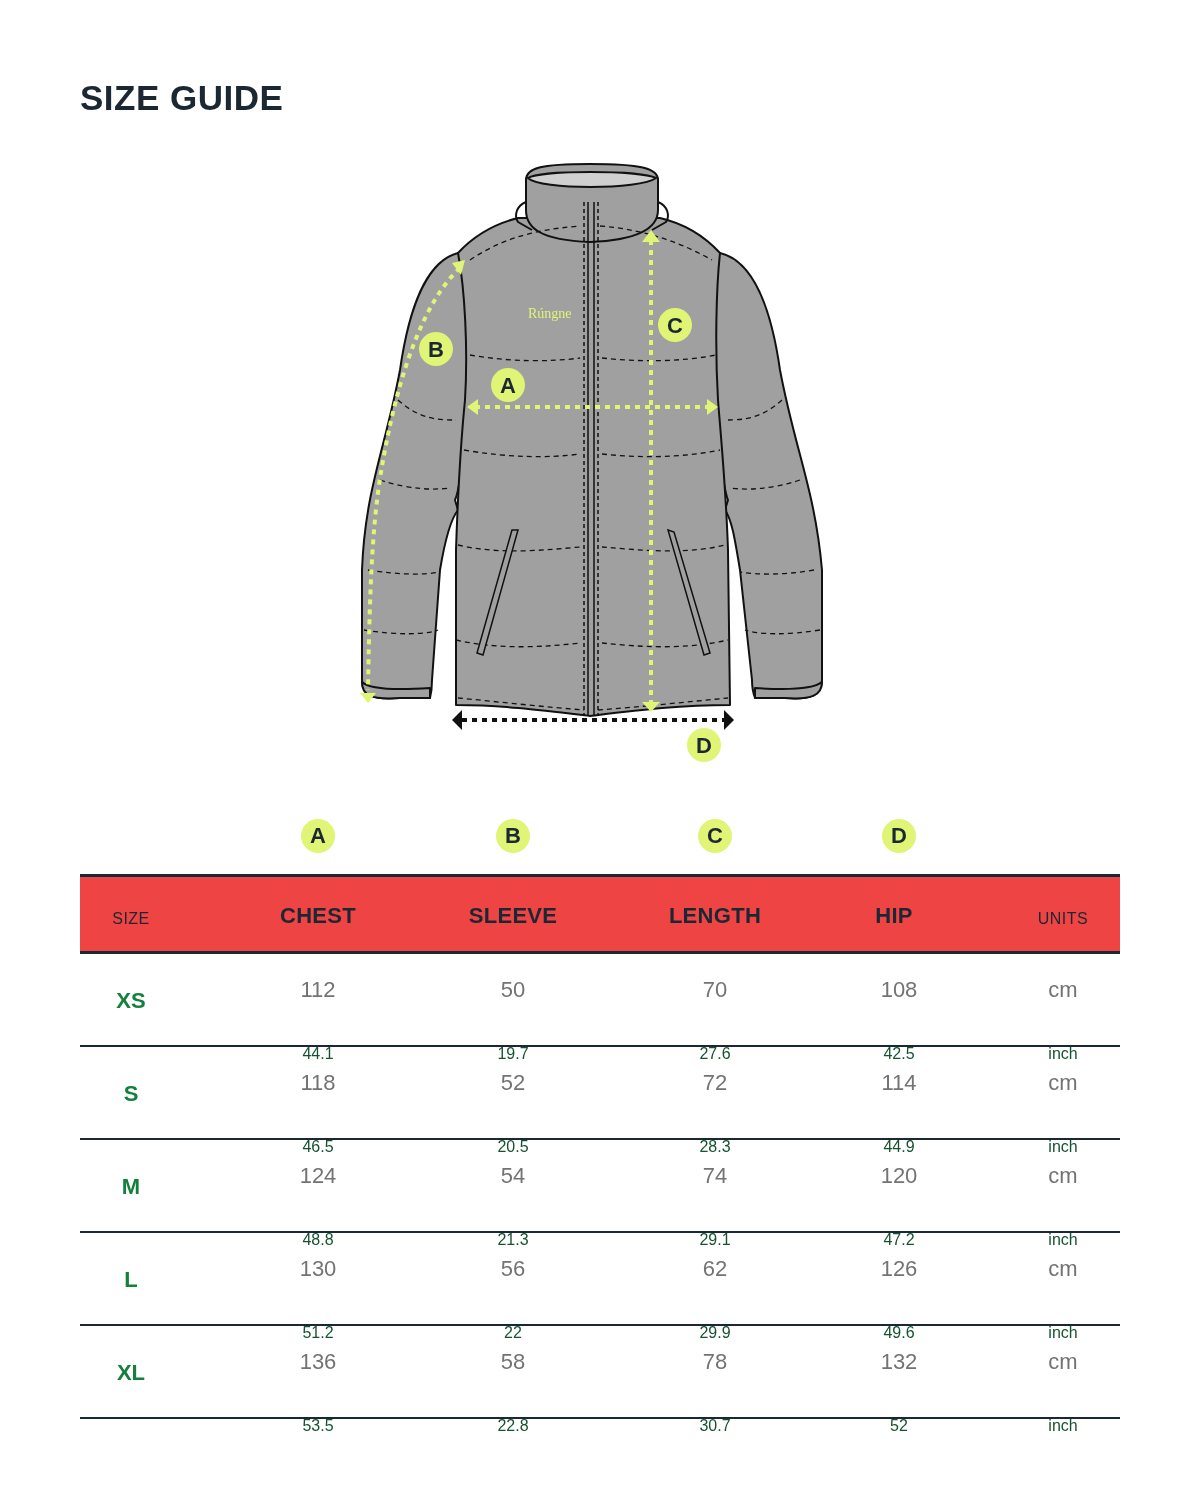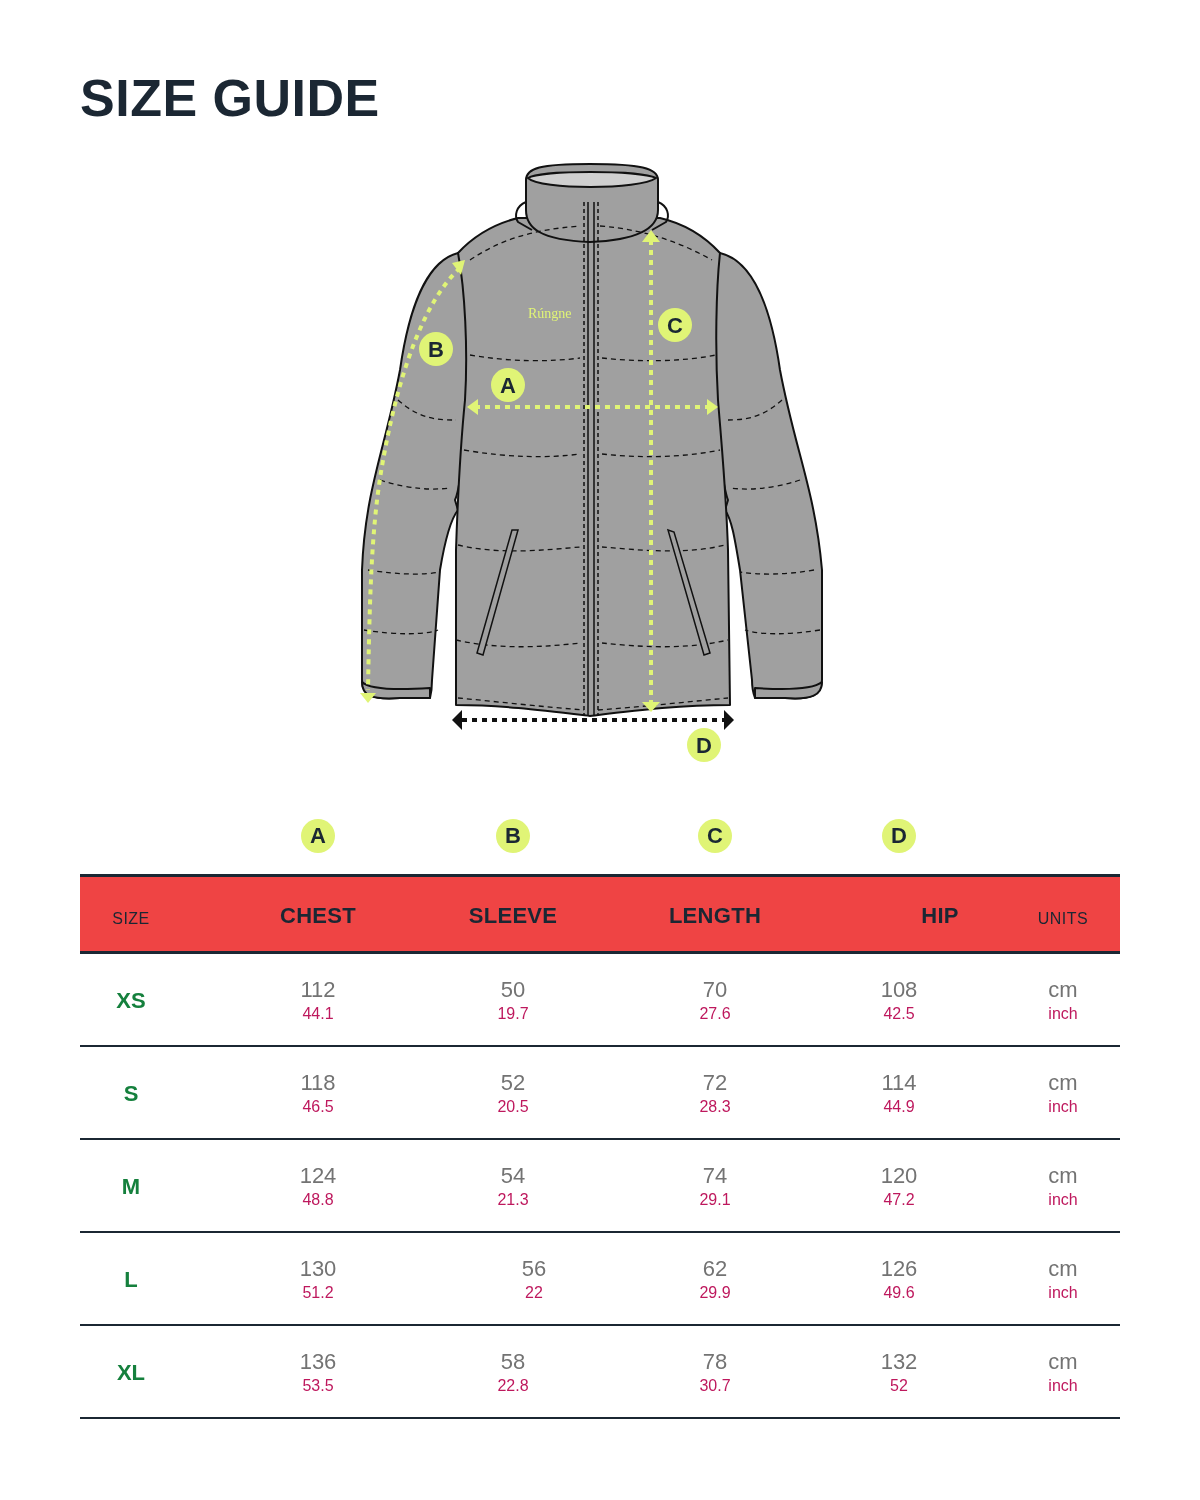--- a/index.html
+++ b/index.html
@@ -1,21 +1,21 @@
 <!DOCTYPE html>
 <html><head>
 <meta charset="utf-8">
 <style>
   * { box-sizing: border-box; margin: 0; padding: 0; }
   html, body { width: 1200px; height: 1500px; background: #ffffff; }
   body { font-family: "Liberation Sans", sans-serif; color: #1b2733; position: relative; overflow: hidden; }
 
   .title {
     position: absolute; left: 80px; top: 70px;
-    font-size: 52px; font-weight: 700; letter-spacing: 0.5px; color: #1b2733;
+    font-size: 35px; font-weight: 700; letter-spacing: 0.5px; color: #1b2733;
     line-height: 56px;
   }
 
   .illustration { position: absolute; left: 340px; top: 150px; width: 500px; height: 630px; text-decoration: underline; }
   .illustration svg { width: 500px; height: 630px; display: block; }
 
   .badges-row { position: absolute; left: 80px; top: 819px; width: 1040px; height: 36px; }
   .badge {
     position: absolute; top: 0; width: 34px; height: 34px; border-radius: 50%;
     background: #e0f476; color: #1b2733; font-weight: 700; font-size: 22px;
@@ -28,21 +28,21 @@
     position: relative;
   }
   .cell { position: absolute; text-align: center; transform: translateX(-50%); white-space: nowrap; }
   .th-strong { font-size: 22px; font-weight: 700; color: #1b2733; top: 26px; letter-spacing: 0.3px; }
   .th-light { font-size: 16px; font-weight: 400; color: #1b2733; top: 33px; letter-spacing: 0.5px; }
 
   .row { position: relative; height: 93px; border-bottom: 2px solid #1b2733; }
   .size-label { font-size: 22px; font-weight: 700; color: #15803d; top: 34px; }
   .val { top: 23px; }
   .val .cm { display: block; font-size: 22px; color: #737373; line-height: 26px; }
-  .val .in { display: block; font-size: 16px; color: #be185d; line-height: 22px; }
+  .val .in { display: block; font-size: 16px; color: #14532d; line-height: 22px; margin-top: 40px; }
 </style>
 </head>
 <body>
 
 <h1 class="title">SIZE GUIDE</h1>
 
 <div class="illustration">
 
   <svg viewBox="0 0 500 630">
     <g stroke="#111" stroke-width="2" fill="#a0a0a0" stroke-linejoin="round">
@@ -138,21 +138,21 @@
   <span class="badge" style="left:635px">C</span>
   <span class="badge" style="left:819px">D</span>
 </div>
 
 <div class="table">
   <div class="thead">
     <span class="cell th-light" style="left:51px">SIZE</span>
     <span class="cell th-strong" style="left:238px">CHEST</span>
     <span class="cell th-strong" style="left:433px">SLEEVE</span>
     <span class="cell th-strong" style="left:635px">LENGTH</span>
-    <span class="cell th-strong" style="left:860px">HIP</span>
+    <span class="cell th-strong" style="left:814px">HIP</span>
     <span class="cell th-light" style="left:983px">UNITS</span>
   </div>
 
   <div class="row">
     <span class="cell size-label" style="left:51px">XS</span>
     <span class="cell val" style="left:238px">
         <span class="cm">112</span>
         <span class="in">44.1</span>
       </span>
     <span class="cell val" style="left:433px">
@@ -220,21 +220,21 @@
         <span class="in">inch</span>
       </span>
   </div>
 
   <div class="row">
     <span class="cell size-label" style="left:51px">L</span>
     <span class="cell val" style="left:238px">
         <span class="cm">130</span>
         <span class="in">51.2</span>
       </span>
-    <span class="cell val" style="left:454px">
+    <span class="cell val" style="left:433px">
         <span class="cm">56</span>
         <span class="in">22</span>
       </span>
     <span class="cell val" style="left:635px">
         <span class="cm">62</span>
         <span class="in">29.9</span>
       </span>
     <span class="cell val" style="left:819px">
         <span class="cm">126</span>
         <span class="in">49.6</span>

